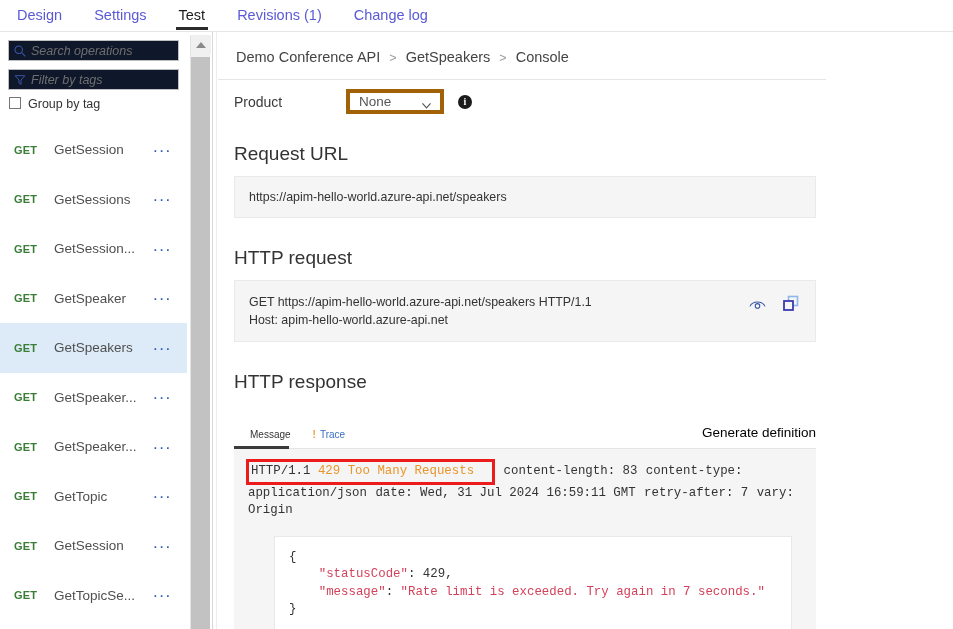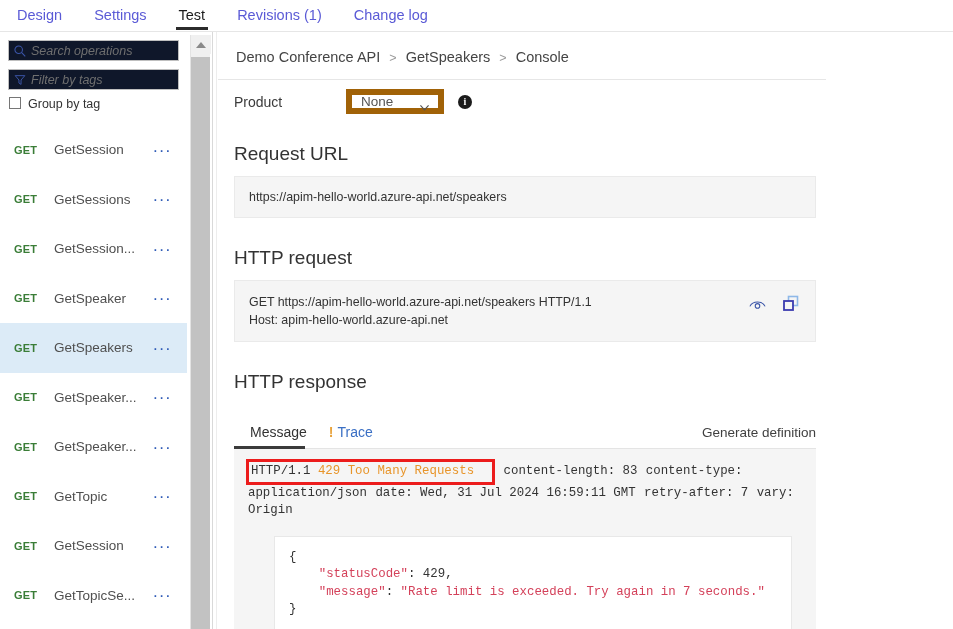--- a/index.html
+++ b/index.html
@@ -112,21 +112,21 @@
     padding: 17px 0 0 18px; font-size:14.5px; color:#444; white-space:nowrap;
   }
   .breadcrumb .sep { color:#9a9a9a; font-size:12.5px; padding:0 5px; }
   .bc-rule { margin-top:14px; height:1px; background:#e6e6e6; }
 
   .product-row {
     display:flex; align-items:center; padding: 9px 0 0 16px; gap:0;
   }
   .product-label { font-size:14px; color:#3a3a3a; width:112px; }
   .select-box {
-    position:relative; width:98px; height:25px; border:6px solid #a16207;
+    position:relative; width:98px; height:25px; border:4px solid #a16207;
     background:#fff; display:flex; align-items:center; padding-left:9px;
     font-size:13.5px; color:#555; cursor:pointer;
   }
   .chev {
     position:absolute; right:7px; top:6px; width:13px; height:13px;
   }
   .info-ic {
     margin-left:14px; width:14px; height:14px; border-radius:50%;
     background:#1b1b1b; color:#fff; font-size:10px; font-weight:bold;
     display:flex; align-items:center; justify-content:center;
@@ -151,30 +151,30 @@
     position:absolute; right:14px; top:13px; display:flex; gap:14px; align-items:center;
   }
   .ic-btn { cursor:pointer; width:20px; height:20px; display:flex; align-items:center; justify-content:center; }
 
   
   .resp-tabs {
     display:flex; align-items:flex-end; margin: 26px 10px 0 16px;
     border-bottom:1px solid #e4e4e4; position:relative; height:30px;
   }
   .rtab {
-    font-size:14px; color:#555; padding: 0 16px 8px 16px; position:relative; cursor:pointer;margin-top:8px;
+    font-size:10px; color:#555; padding: 0 16px 8px 16px; position:relative; cursor:pointer;margin-top:8px;
   }
   .rtab.active { color:#333; }
   .rtab.active::after {
     content:""; position:absolute; left:0; right:18px; bottom:-1px; height:3px; background:#3b3b3b;
   }
   .rtab.link { color:#3a6fc4; padding-left:6px; }
   .bang { color:#e8a33d; font-weight:bold; margin-right:4px; }
   .gen-def {
-    margin-left:auto; font-size:13.5px; color:#404040; padding-bottom:8px; cursor:pointer;
+    margin-left:auto; font-size:13.5px; color:#000000; padding-bottom:8px; cursor:pointer;
   }
 
   .respbox {
     margin: 0 10px 0 16px; background:#f5f5f5;
     font-family:"Liberation Mono","DejaVu Sans Mono", monospace;
     font-size:12.4px; color:#333; line-height:17.5px;
     padding: 10px 14px 12px 14px;
   }
   .statusline {
     display:inline-block; border:3px solid #ec1c1c; padding: 1px 18px 1px 2px;

